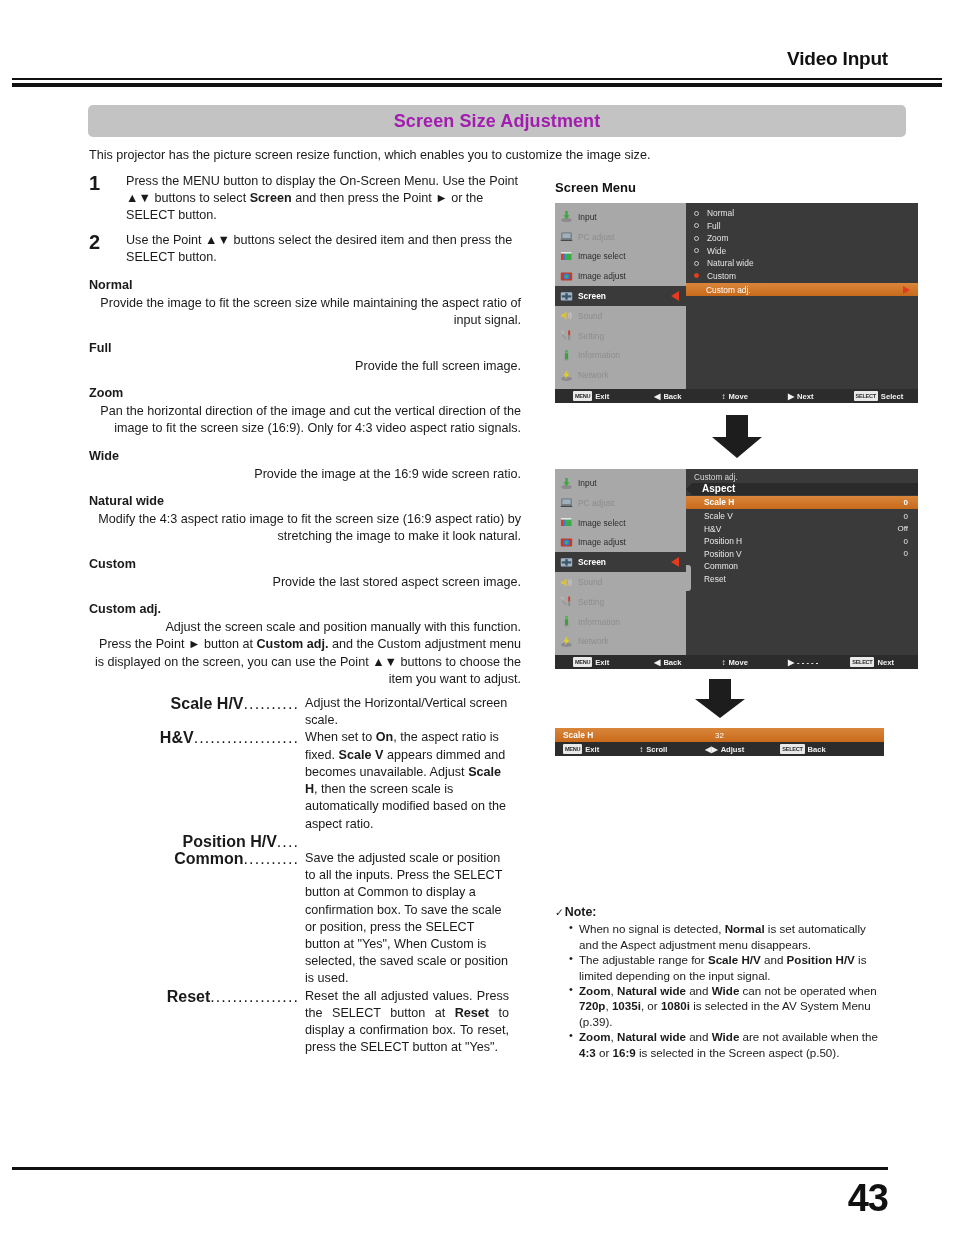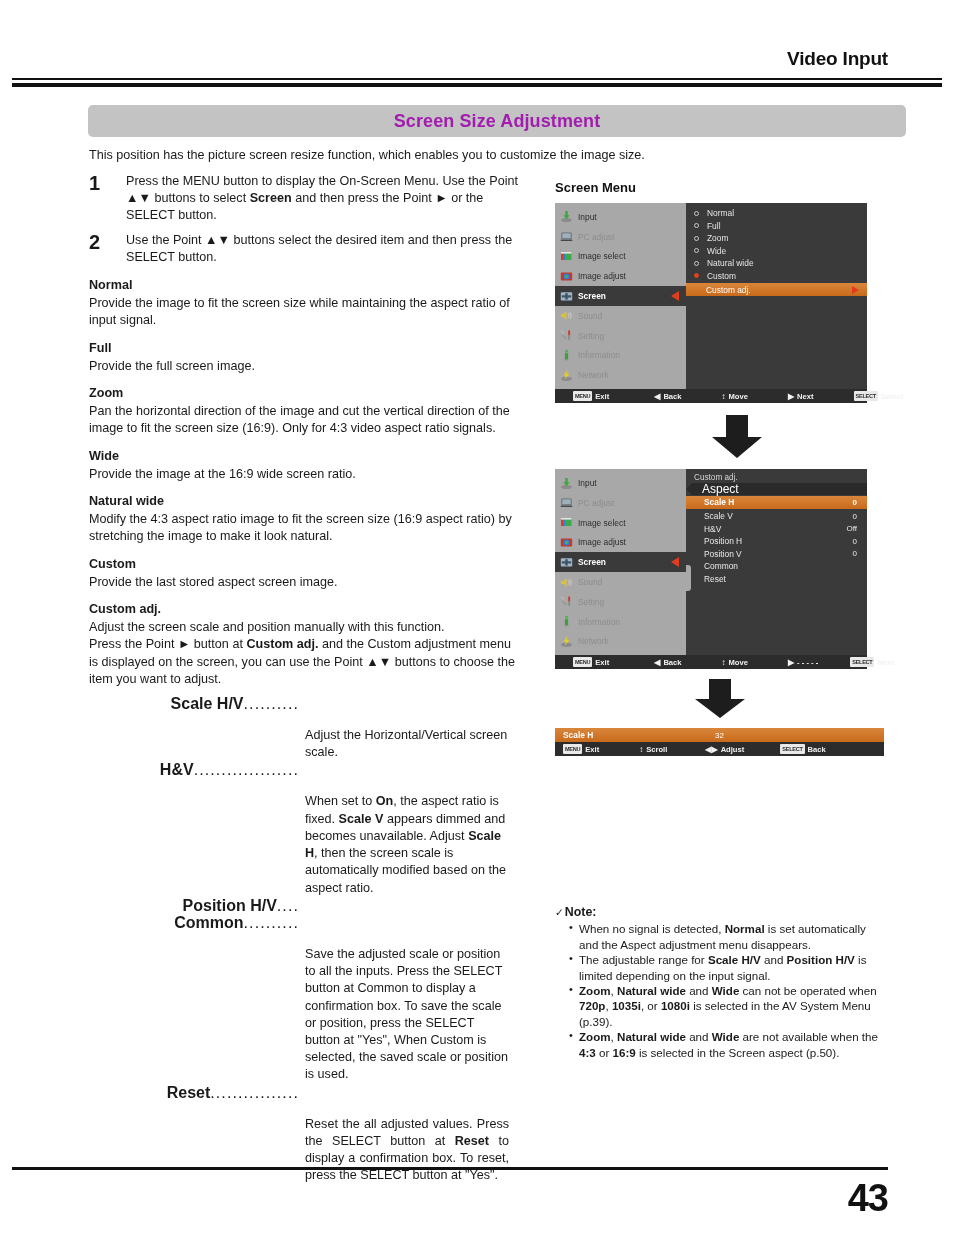--- a/index.html
+++ b/index.html
@@ -93,21 +93,21 @@
     padding-top: 1px;
   }
   .step-body { flex: 1 1 auto; }
 
   .term {
     font-weight: bold;
     font-size: 12.6px;
     margin-top: 10px;
     margin-bottom: 1px;
   }
-  .para { margin: 0; }
+  .para { margin: 0; text-align: right; }
 
   
   .deflist {
     margin-top: 7px;
     width: 420px;
   }
   .defrow {
     display: flex;
     align-items: flex-start;
     margin-bottom: 0px;
@@ -122,40 +122,39 @@
     line-height: 17.2px;
     padding-right: 6px;
     box-sizing: border-box;
   }
   .defterm b { font-weight: bold; }
   .leader { letter-spacing: 1.1px; font-weight: normal; }
   .defdesc {
     flex: 1 1 auto;
     font-size: 12.6px;
     line-height: 17.2px;
-    margin-top: 32px;
   }
   .justify { text-align: justify; text-justify: inter-word; }
 
   
   .right-col {
     position: absolute;
     left: 555px; top: 180px;
     width: 365px;
   }
   .fig-label {
     font-size: 13px;
     font-weight: bold;
     color: #111;
     margin-bottom: 8px;
   }
 
   
   .osd {
-    width: 312px;
+    width: 363px;
     background: #3a3a3a;
     position: relative;
     font-size: 8.2px;
     color: #d8d8d8;
     font-family: "Liberation Sans", sans-serif;
   }
   .osd-body { display: flex; }
   .osd-side {
     width: 131px;
     flex: 0 0 131px;
@@ -257,23 +256,23 @@
     color: #d6d6d6;
     height: 11px;
     line-height: 11px;
   }
   .sub-head {
     margin-left: 6px;
     background: #2a2a2a;
     height: 12px;
     line-height: 12px;
     padding-left: 10px;
-    font-size: 12px;
+    font-size: 10px;
     color: #ffffff;
-    font-weight: normal;
+    font-weight: bold;
     position: relative;
   }
   .sub-head:before {
     content: "";
     position: absolute;
     left: -6px; top: 0;
     width: 0; height: 0;
     border-top: 6px solid transparent;
     border-bottom: 6px solid transparent;
     border-right: 6px solid #2a2a2a;
@@ -417,21 +416,21 @@
 <div class="page-header">
   <div class="header-title">Video Input</div>
   <div class="header-rule-thin"></div>
   <div class="header-rule-thick"></div>
 </div>
 
 <div class="section-bar">
   <span>Screen Size Adjustment</span>
 </div>
 
-<div class="intro">This position has the picture screen resize function, which enables you to customize the image size.</div>
+<div class="intro">This projector has the picture screen resize function, which enables you to customize the image size.</div>
 
 <div class="left-col">
 
   <div class="step">
     <div class="step-num">1</div>
     <div class="step-body">
       Press the MENU button to display the On-Screen Menu. Use the Point ▲▼ buttons to select <b>Screen</b> and then press the Point ► or the SELECT button.
     </div>
   </div>
 

